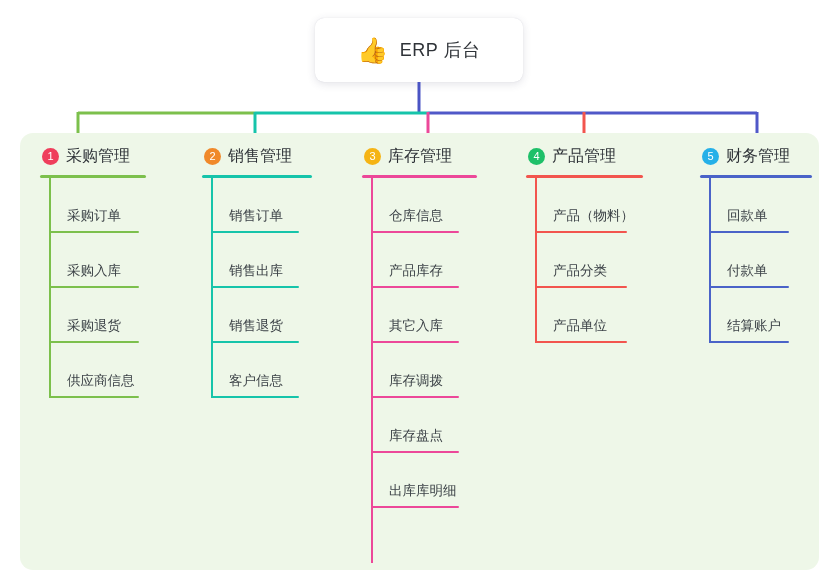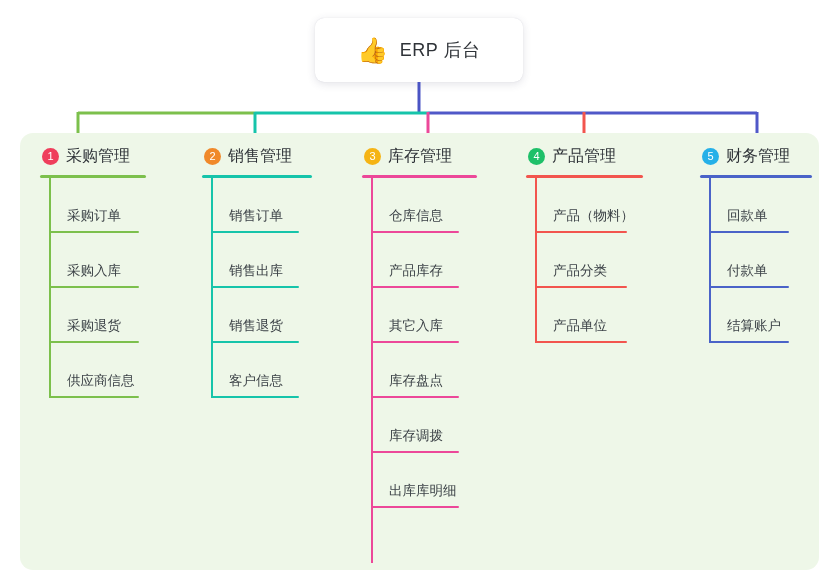--- a/index.html
+++ b/index.html
@@ -235,25 +235,25 @@
           </div>
           <div class="leaf">
             <span class="leaf-label">产品库存</span>
             <div class="leaf-rule" style="background: rgb(236, 72, 153); width: 88px;"></div>
           </div>
           <div class="leaf">
             <span class="leaf-label">其它入库</span>
             <div class="leaf-rule" style="background: rgb(236, 72, 153); width: 88px;"></div>
           </div>
           <div class="leaf">
+            <span class="leaf-label">库存调拨</span>
+            <div class="leaf-rule" style="background: rgb(236, 72, 153); width: 88px;"></div>
+          </div>
+          <div class="leaf">
             <span class="leaf-label">库存盘点</span>
-            <div class="leaf-rule" style="background: rgb(236, 72, 153); width: 88px;"></div>
-          </div>
-          <div class="leaf">
-            <span class="leaf-label">库存调拨</span>
             <div class="leaf-rule" style="background: rgb(236, 72, 153); width: 88px;"></div>
           </div>
           <div class="leaf">
             <span class="leaf-label">出库库明细</span>
             <div class="leaf-rule" style="background: rgb(236, 72, 153); width: 88px;"></div>
           </div>
         </div>
       </div>
       <div class="col" style="left: 526px;">
         <div class="col-head">

